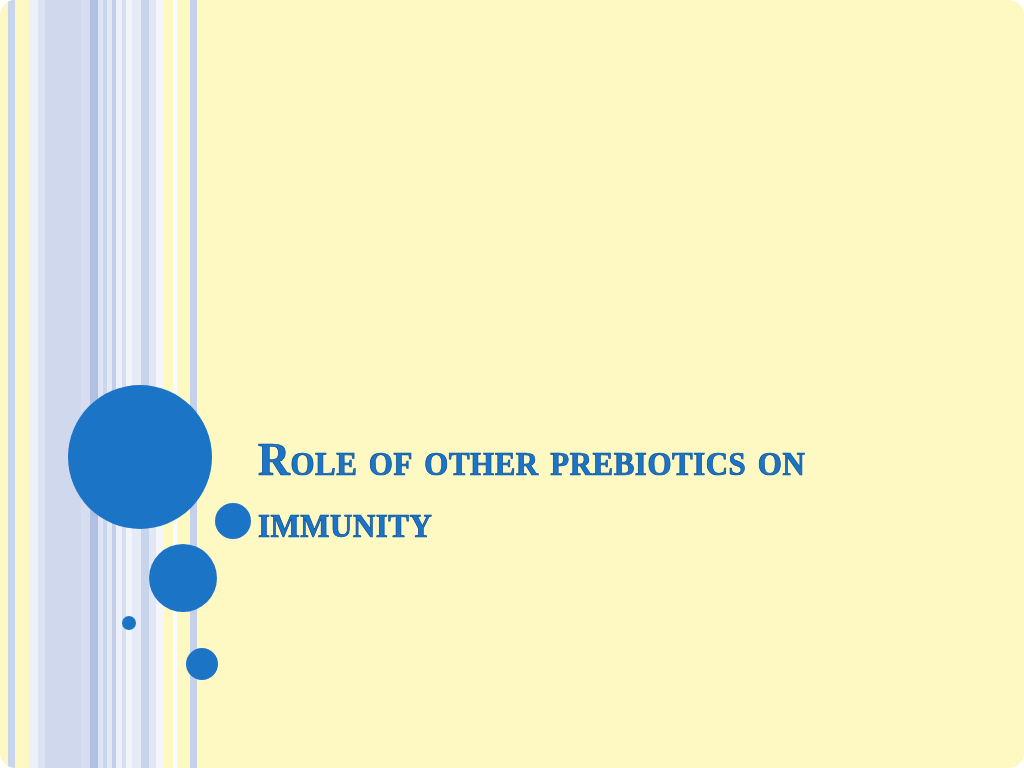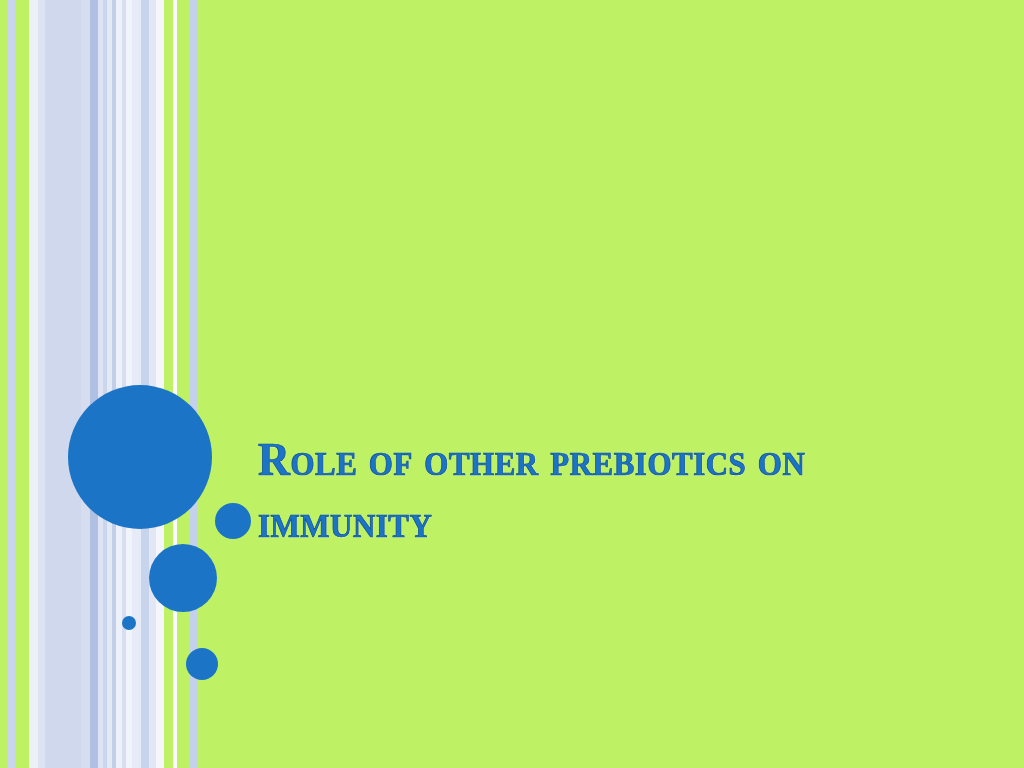--- a/index.html
+++ b/index.html
@@ -9,22 +9,23 @@
     background: #ffffff;
   }
   body {
     font-family: "Liberation Serif", serif;
   }
 
   #slide {
     position: relative;
     width: 1024px;
     height: 768px;
-    background: #bef264;
+    background: #fef9c3;
     overflow: hidden;
+    border-radius: 15px;
   }
 
   
   .stripe-band {
     position: absolute;
     left: 0;
     top: 0;
     width: 210px;
     height: 768px;
   }

